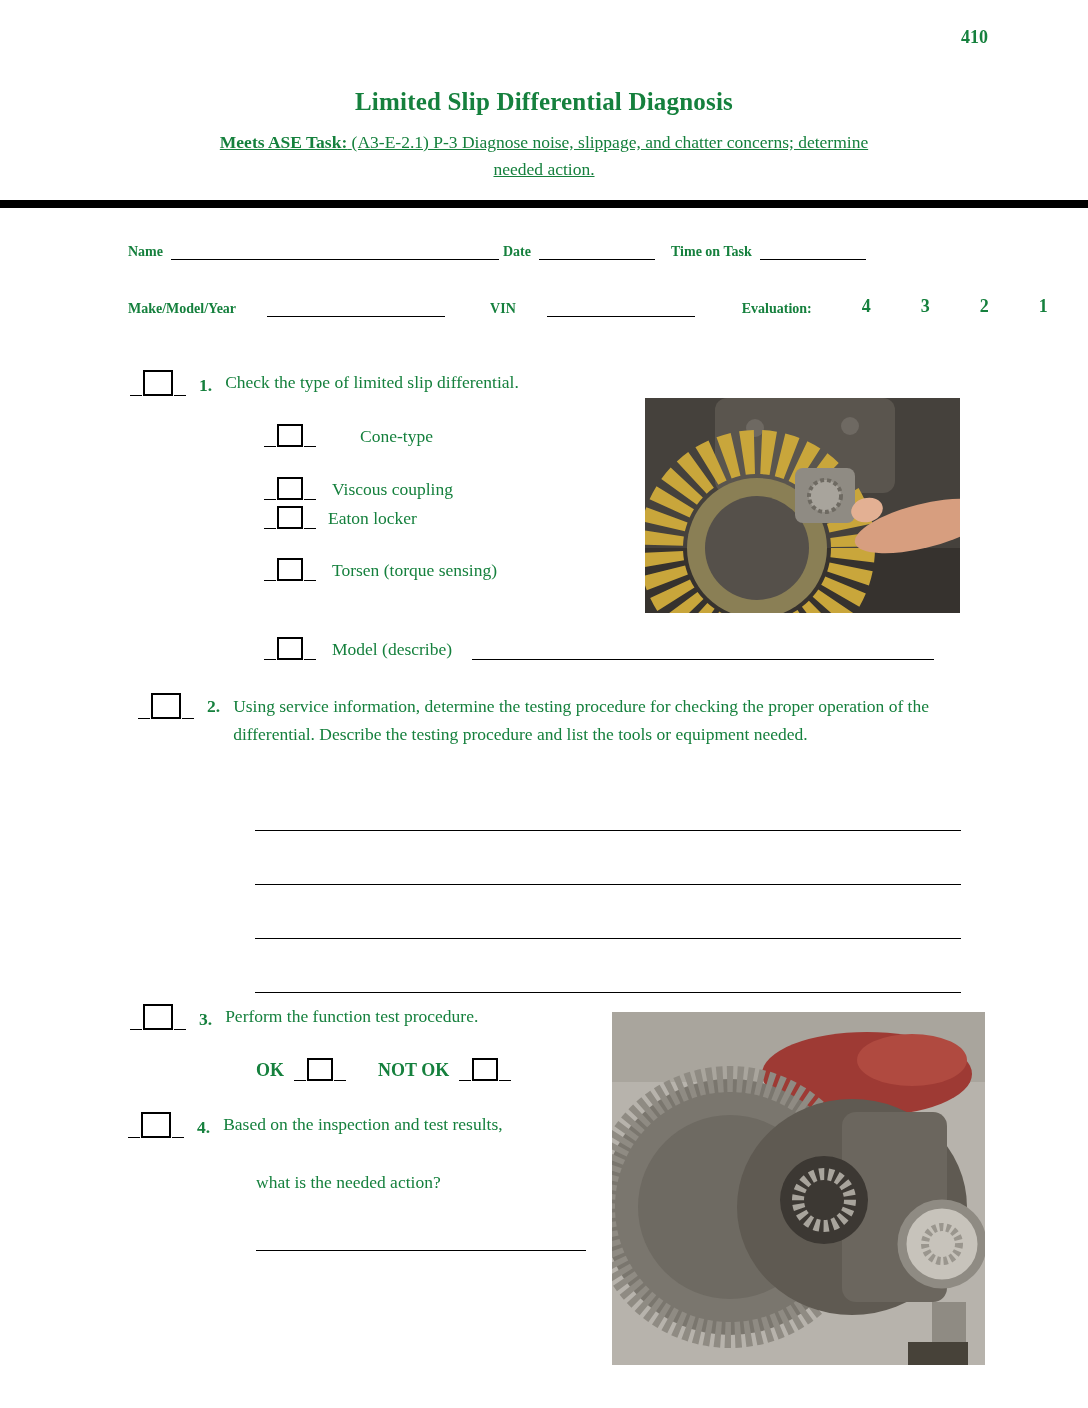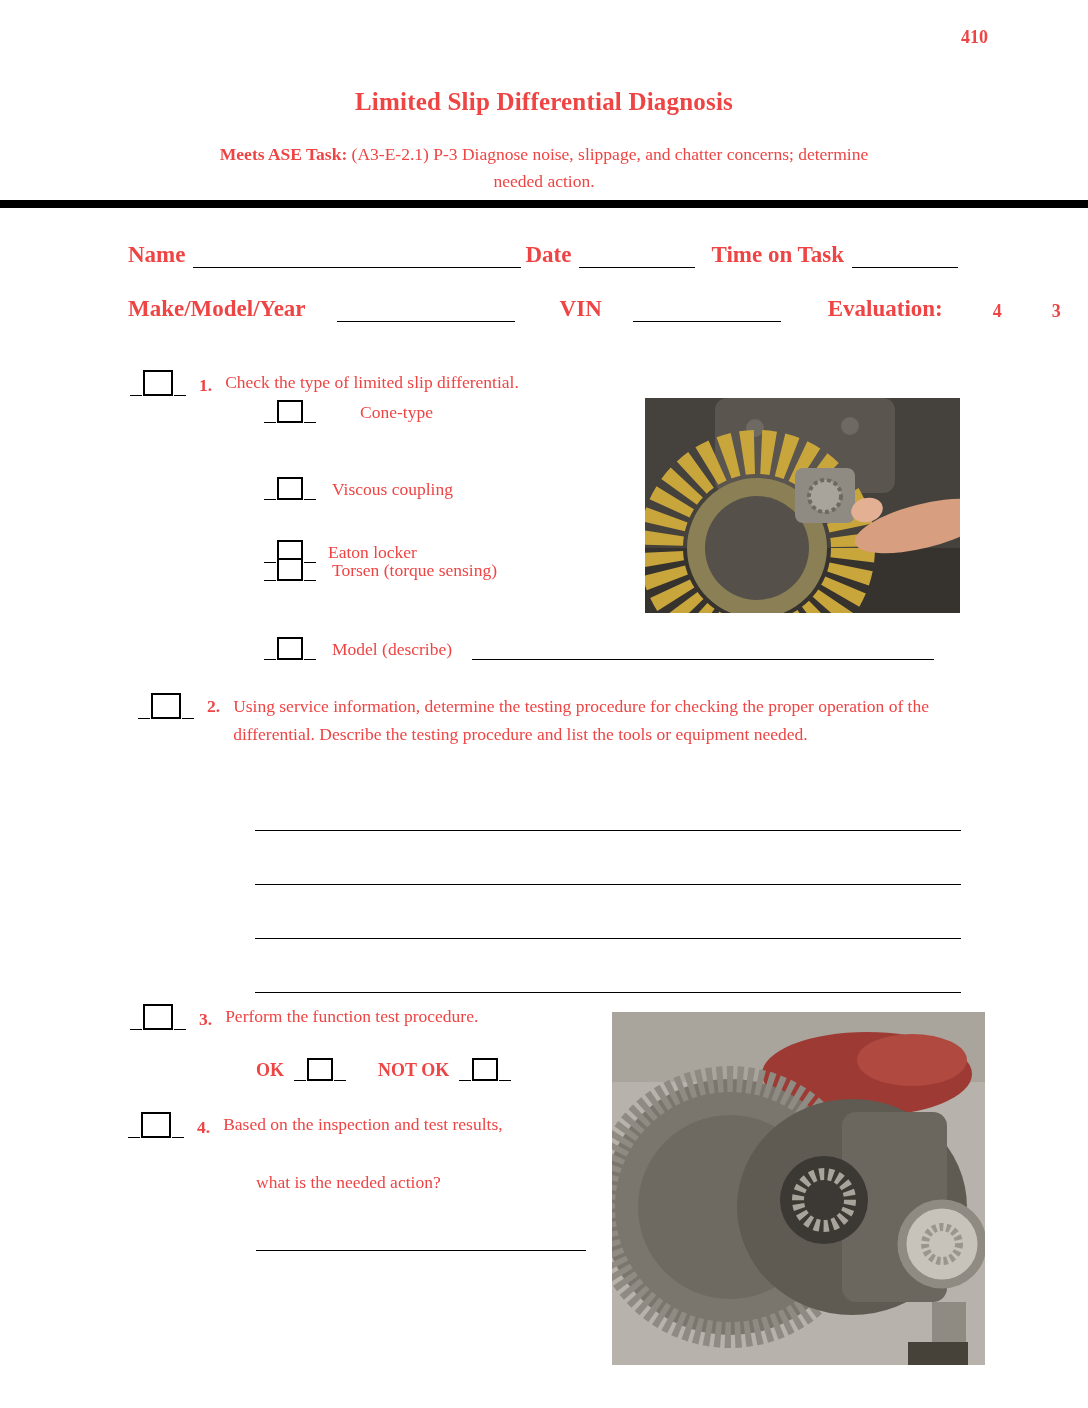--- a/index.html
+++ b/index.html
@@ -1,33 +1,33 @@
 <!DOCTYPE html>
 <html><head>
 <meta charset="utf-8">
 <style>
   * { margin:0; padding:0; box-sizing:border-box; }
   html,body { background:#ffffff; }
   .page {
     position:relative; width:1088px; height:1408px; margin:0 auto;
-    background:#ffffff; color:#ef4444;
+    background:#ffffff; color:#15803d;
     font-family:"Liberation Serif", serif; font-size:17.5px;
     overflow:hidden;
   }
   .abs { position:absolute; }
   .b { font-weight:bold; }
   .center { left:0; right:0; text-align:center; }
 
   .page-number { font-weight:bold; font-size:18px; }
   .title { font-size:25px; font-weight:bold; letter-spacing:0.2px; }
   .ase-line { font-size:17.5px; line-height:27px; }
   .rule { background:#000; height:8px; width:1088px; left:0; }
 
   .fieldrow { display:flex; align-items:flex-end; }
-  .fieldrow .b { font-size:23px; }
+  .fieldrow .b { font-size:14px; }
   .ln { display:inline-block; height:1em; border-bottom:1.8px solid #000; }
   .fill { position:absolute; height:0; border-bottom:1.8px solid #000; }
 
   .cbx { display:inline-flex; align-items:flex-end; }
   .cbx .seg { width:12px; height:2px; border-bottom:1.8px solid #000; }
   .cbx .box { width:26px; height:23px; border:2px solid #000; margin:0 1px; background:#fff; }
   .cbx.main .box { width:30px; height:26px; }
 
   .task { display:flex; align-items:flex-end; gap:13px; }
   .task.multi { align-items:flex-start; }
@@ -42,21 +42,21 @@
 </style>
 </head>
 <body>
 
 <div class="page">
 
   <div class="abs page-number" style="top:27px; right:100px;">410</div>
 
   <div class="abs center title" style="top:88px;">Limited Slip Differential Diagnosis</div>
 
-  <div class="abs center" style="top:141px;">
+  <div class="abs center" style="top:129px;text-decoration:underline;">
     <div class="ase-line">
       <span class="b">Meets ASE Task:</span>
       <span>(A3-E-2.1) P-3  Diagnose noise, slippage, and chatter concerns; determine</span>
     </div>
     <div class="ase-line">needed action.</div>
   </div>
 
   <div class="abs rule" style="top:200px;"></div>
 
   <div class="abs fieldrow" style="left:128px; top:242px;">
@@ -83,37 +83,37 @@
   <div class="abs task" style="left:130px; top:368px;">
     <span class="cbx main">
         <span class="seg"></span>
         <span class="box"></span>
         <span class="seg"></span>
       </span>
     <span class="num">1.</span>
     <span class="ttext">Check the type of limited slip differential.</span>
   </div>
 
-  <div class="abs opt" style="left:264px; top:400px;gap:44px;">
+  <div class="abs opt" style="left:264px; top:424px;gap:44px;">
     <span class="cbx">
         <span class="seg"></span>
         <span class="box"></span>
         <span class="seg"></span>
       </span>
     <span>Cone-type</span>
   </div>
   <div class="abs opt" style="left:264px; top:477px;">
     <span class="cbx">
         <span class="seg"></span>
         <span class="box"></span>
         <span class="seg"></span>
       </span>
     <span>Viscous coupling</span>
   </div>
-  <div class="abs opt" style="left:264px; top:540px;gap:12px;">
+  <div class="abs opt" style="left:264px; top:506px;gap:12px;">
     <span class="cbx">
         <span class="seg"></span>
         <span class="box"></span>
         <span class="seg"></span>
       </span>
     <span>Eaton locker</span>
   </div>
   <div class="abs opt" style="left:264px; top:558px;text-align:right;">
     <span class="cbx">
         <span class="seg"></span>

